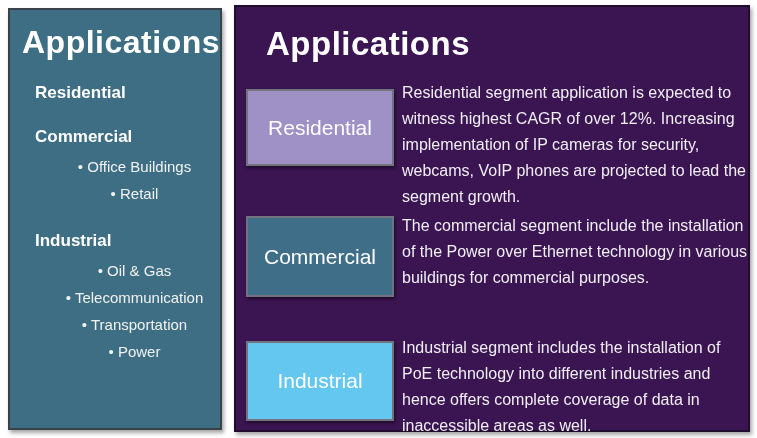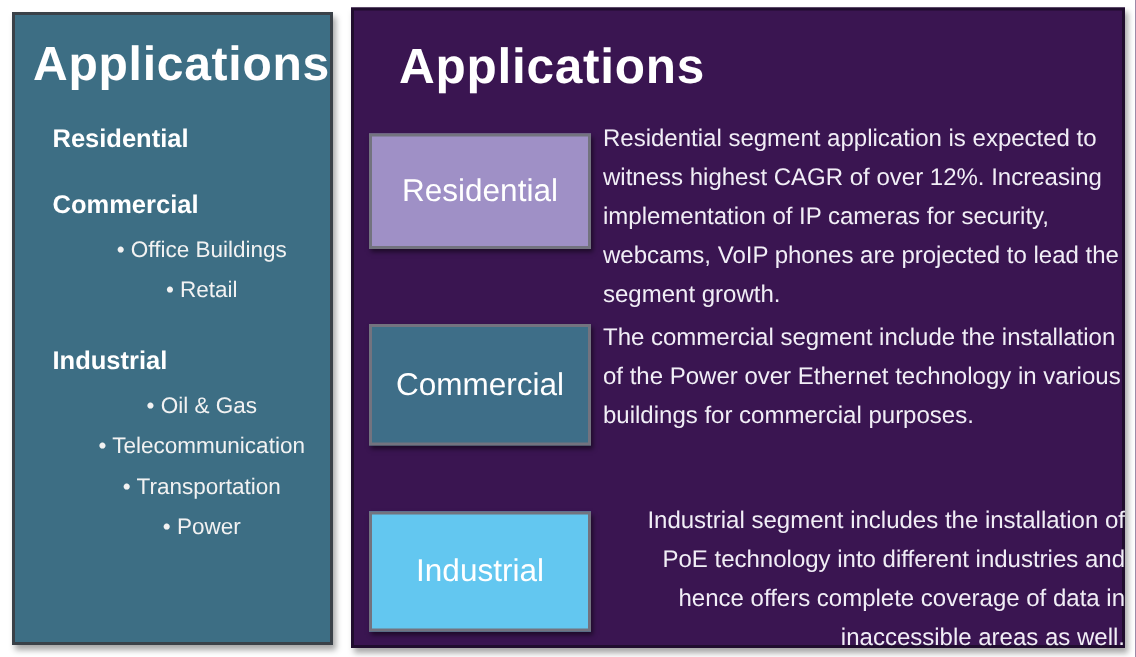--- a/index.html
+++ b/index.html
@@ -84,21 +84,21 @@
     position:absolute;
     left:166px;
     width:348px;
     margin:0;
     font-size:16px;
     line-height:26px;
     color:#f1eef6;
   }
   .desc-0{top:73px;}
   .desc-1{top:206px;}
-  .desc-2{top:328px;text-align:right;}
+  .desc-2{top:328px;}
 </style>
 </head>
 <body>
 
 <section class="left-panel">
   <h1>Applications</h1>
   <div class="left-content">
     <div class="group">
       <div class="group-label">Residential</div>
     </div>

